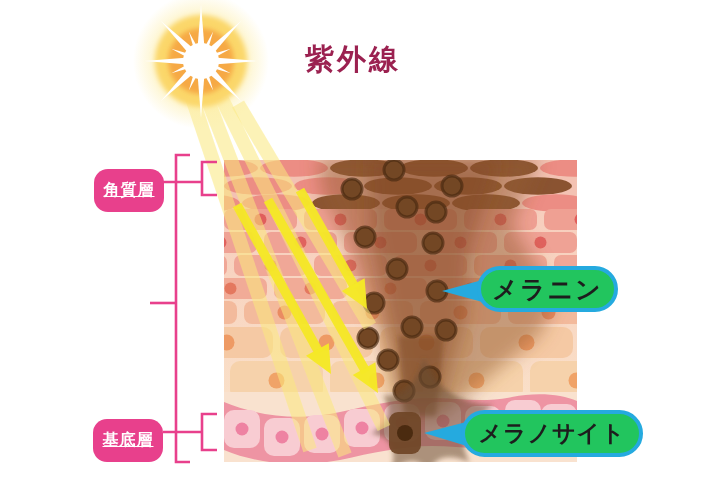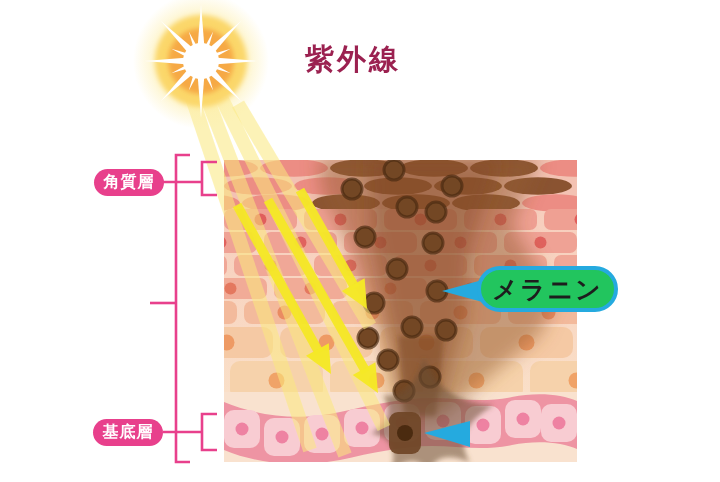--- a/index.html
+++ b/index.html
@@ -1,23 +1,23 @@
 <!DOCTYPE html>
 <html style="--accent: #e8408c; --uv-text: #9b2150; --bubble-border: #25aadf; --bubble-text: #1d1d1d;"><head>
 <meta charset="utf-8">
 <style>
   html,body{margin:0;padding:0;background:#fff;}
   .stage{position:relative;width:720px;height:482px;background:#ffffff;overflow:hidden;
          font-family:"Liberation Sans","DejaVu Sans",sans-serif;}
   svg{position:absolute;left:0;top:0;}
   .uv-label{position:absolute;left:261px;top:40px;font-size:29px;font-weight:bold;
             color:var(--uv-text);letter-spacing:3px;margin-left:44px;}
-  .pill{position:absolute;height:27px;background:var(--accent);color:#fff;border-radius:14px;
+  .pill{position:absolute;height:43px;background:var(--accent);color:#fff;border-radius:14px;
         display:flex;align-items:center;justify-content:center;font-size:16px;font-weight:bold;
-        letter-spacing:1px;box-sizing:border-box;}
+        letter-spacing:1px;box-sizing:border-box;text-decoration:underline;}
   .pill.p-kaku{left:94px;top:169px;width:70px;}
   .pill.p-hyou{left:84px;top:290px;width:66px;}
   .pill.p-kitei{left:93px;top:419px;width:70px;}
   .bubble{position:absolute;background:#22c55e;border:4px solid var(--bubble-border);
           border-radius:26px;display:flex;align-items:center;justify-content:center;
           color:var(--bubble-text);font-weight:bold;box-sizing:border-box;}
   .bubble.b-melanin{left:477px;top:266px;width:141px;height:46px;font-size:25px;letter-spacing:2px;}
   .bubble.b-melanocyte{left:461px;top:410px;width:182px;height:47px;font-size:23px;letter-spacing:1px;}
 </style>
 </head>
@@ -266,13 +266,14 @@
         <path d="M163,432 H202"></path>
         <path d="M217,414 H202 V450 H217"></path>
       </g>
       <polygon points="442,291 486,279 486,303" fill="#25aadf"></polygon>
       <polygon points="424,433 470,421 470,447" fill="#25aadf"></polygon>
     </svg>
   <div class="uv-label">紫外線</div>
   <div class="pill p-kaku">角質層</div>
   <div class="pill p-kitei">基底層</div>
   <div class="bubble b-melanin">メラニン</div>
+  <div class="bubble b-melanocyte">メラノサイト</div>
 </div>
 
 </body></html>

